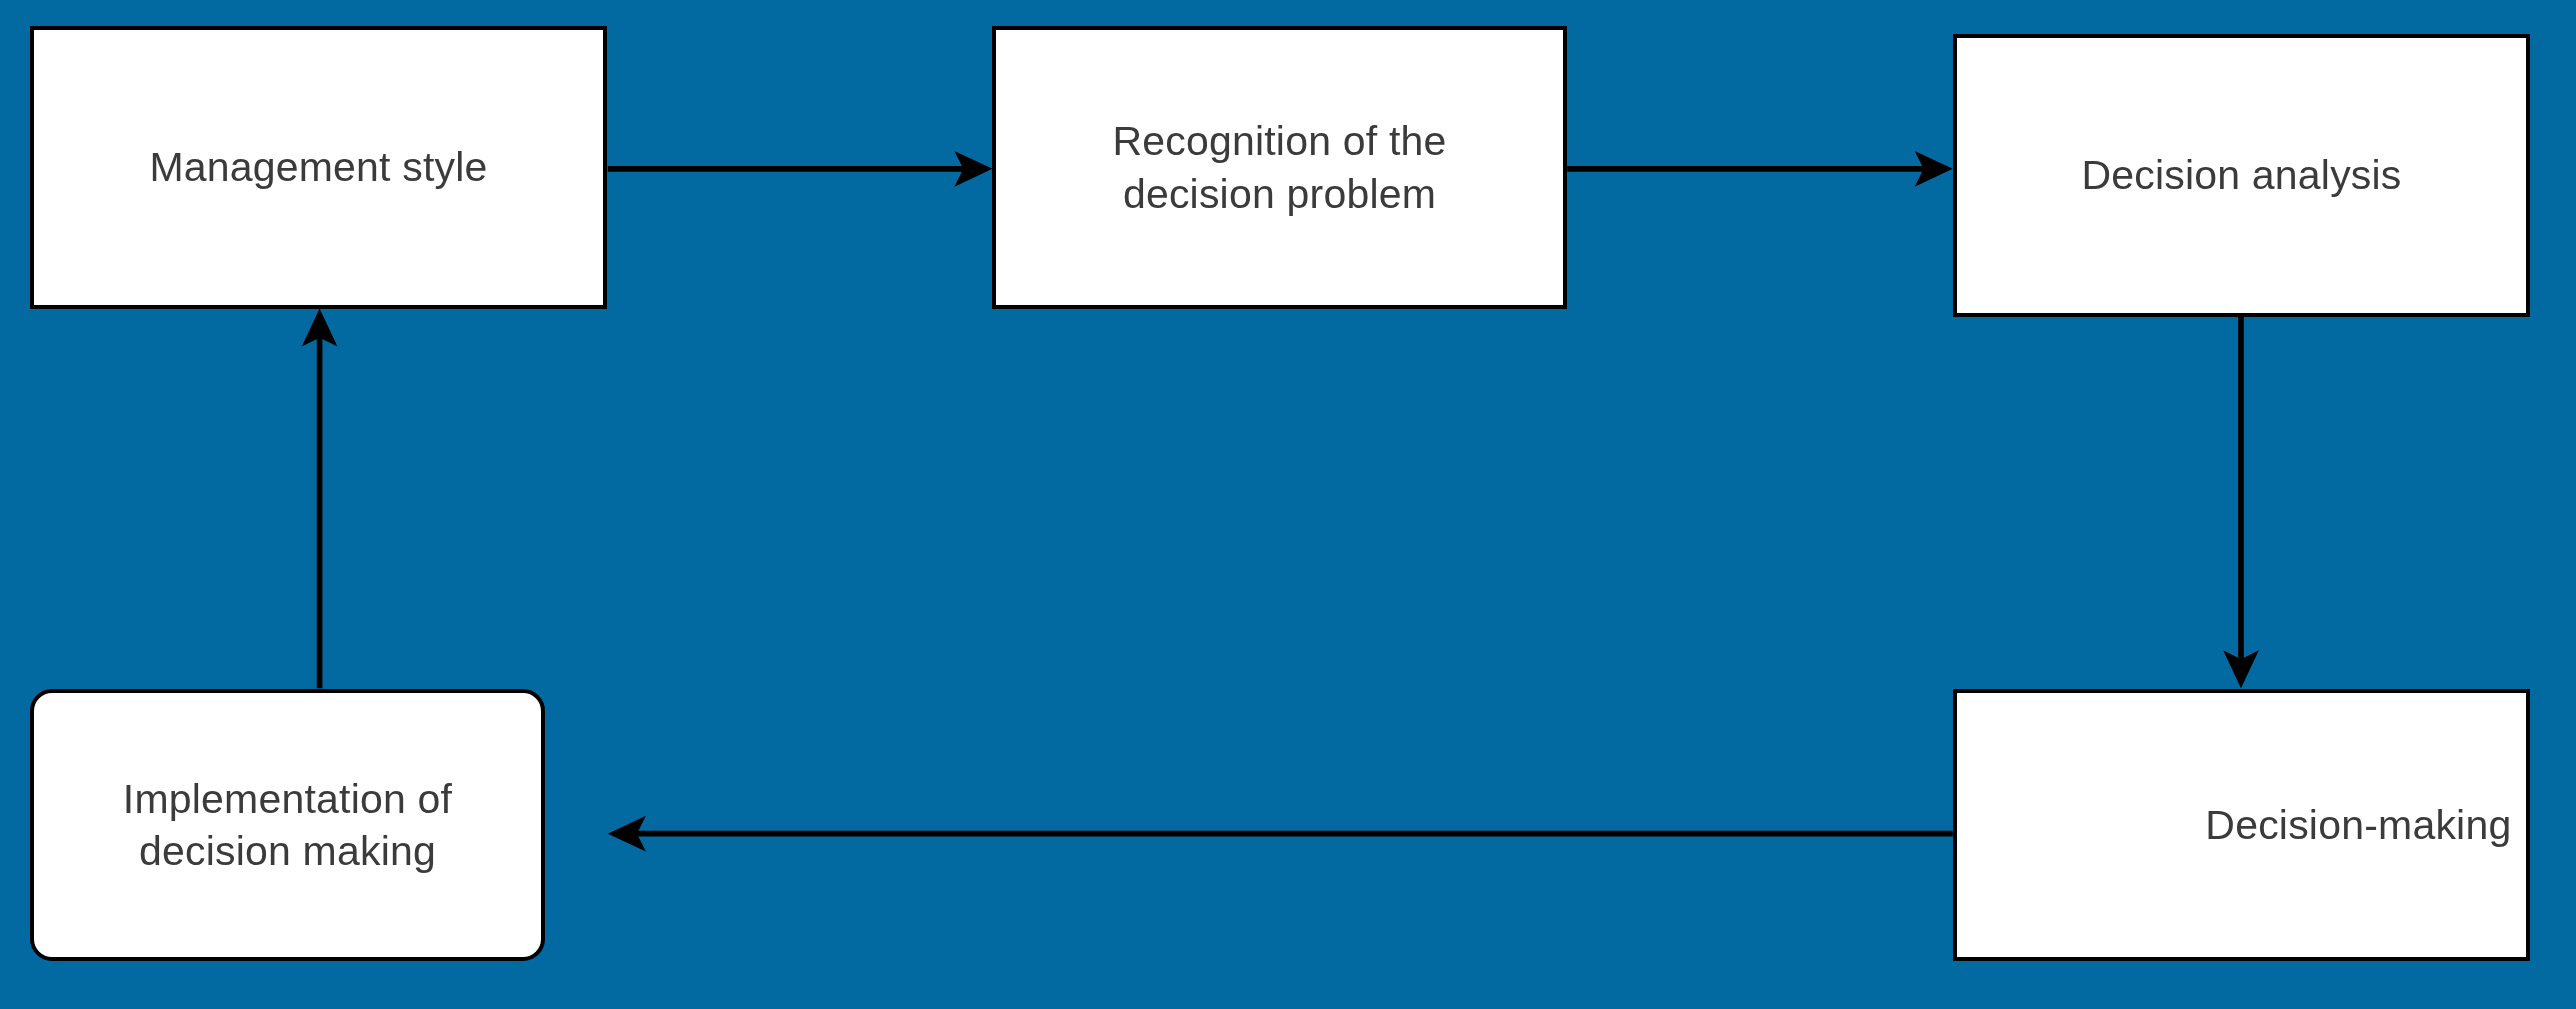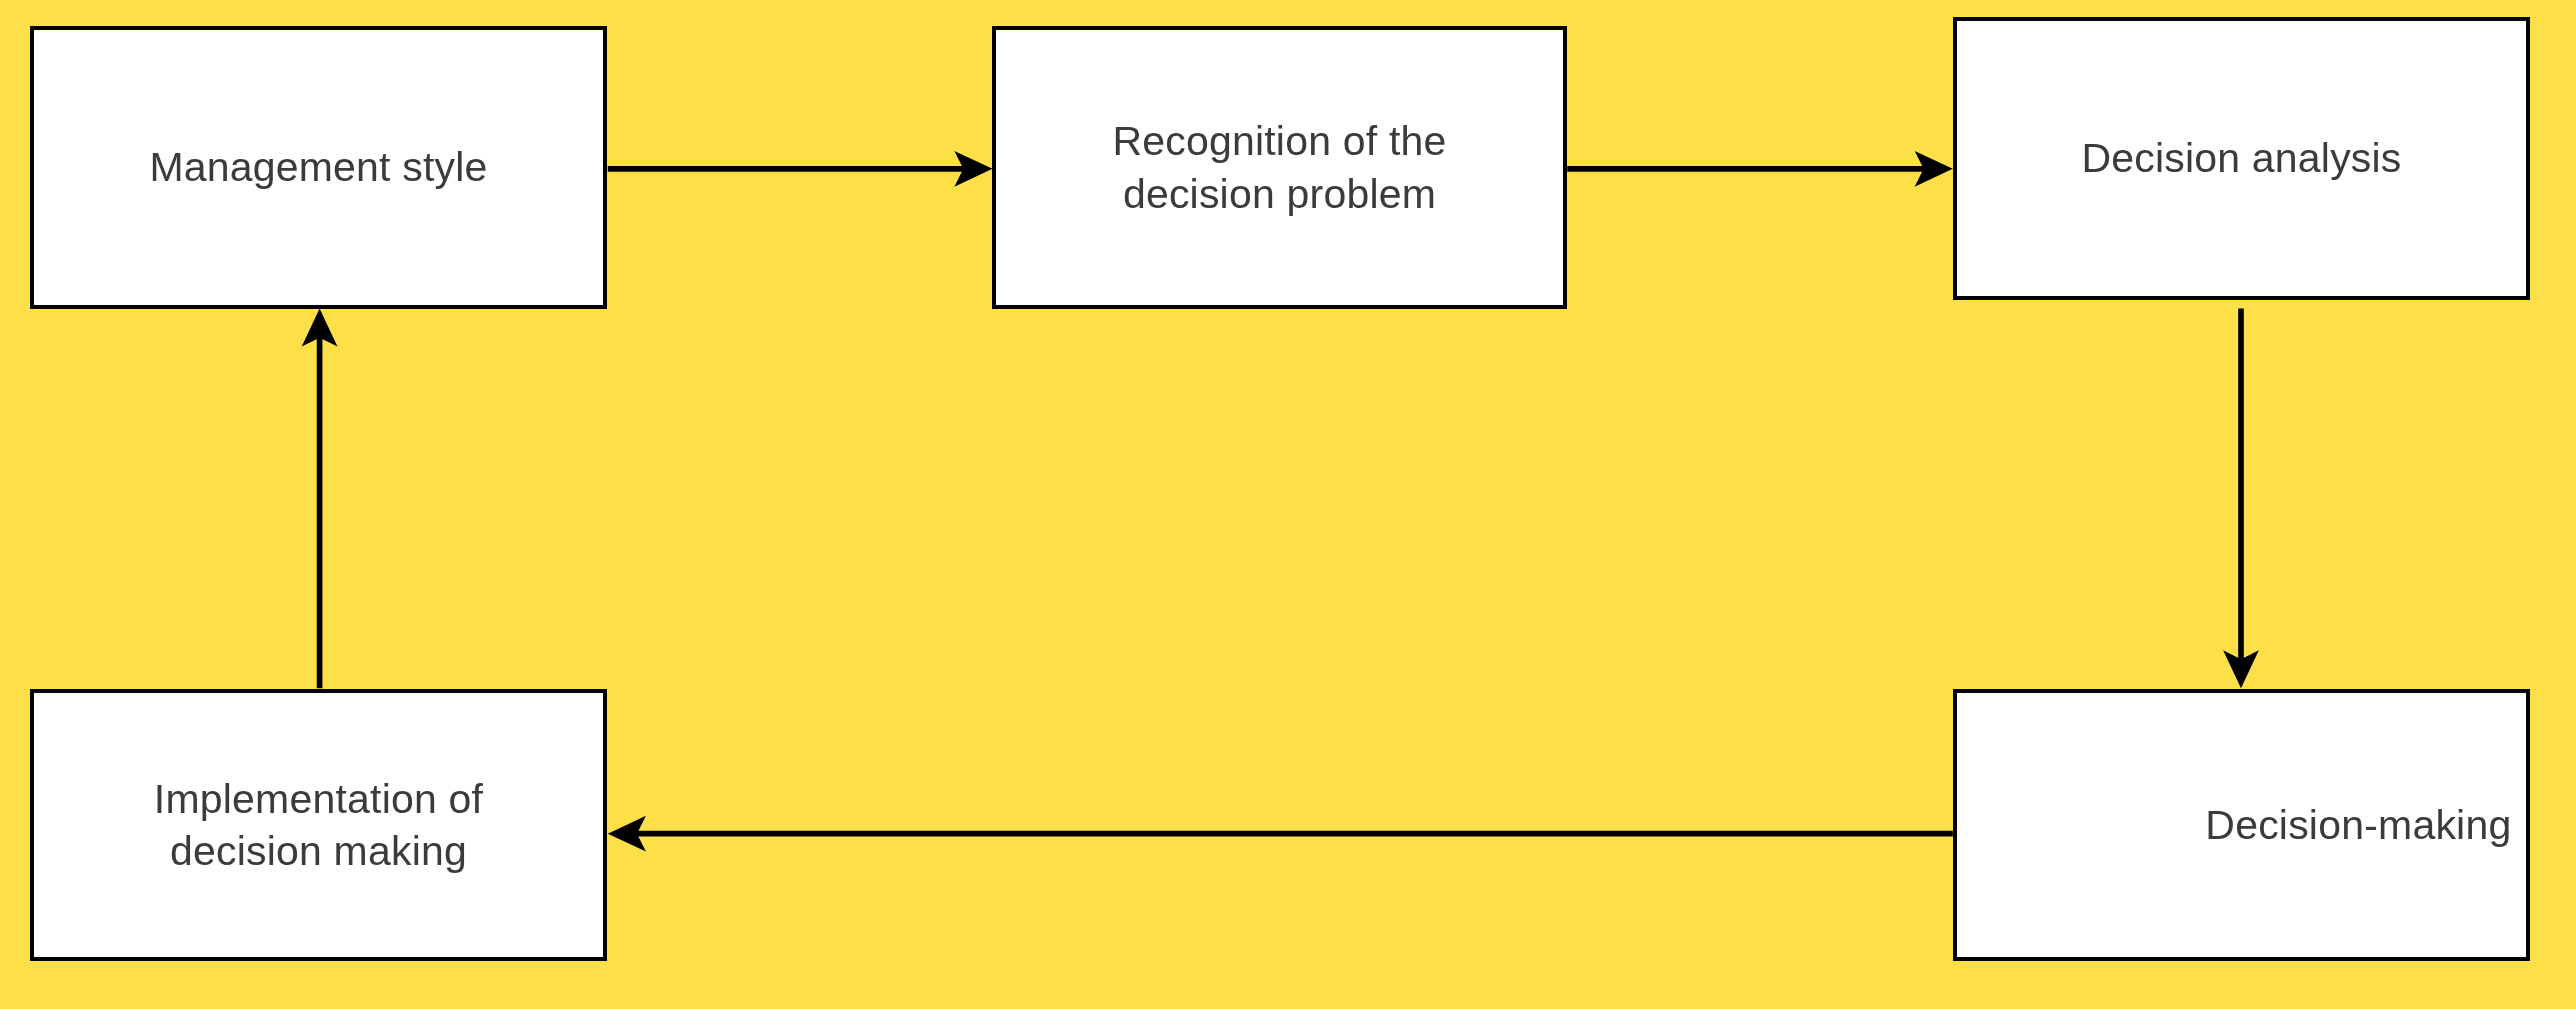--- a/index.html
+++ b/index.html
@@ -8,21 +8,21 @@
     padding: 0;
     background: #ffffff;
   }
   body {
     font-family: "Liberation Sans", sans-serif;
   }
   #canvas {
     position: relative;
     width: 2576px;
     height: 1009px;
-    background: #fde047;
+    background: #0369a1;
     overflow: hidden;
   }
   #flow-svg {
     position: absolute;
     top: 0;
     left: 0;
     width: 2576px;
     height: 1009px;
     display: block;
   }
@@ -82,27 +82,27 @@
 
   <div class="node" style="left:30px; top:26px; width:577px; height:283px;">
     <span class="node-label">Management style</span>
   </div>
 
   <div class="node" style="left:992px; top:26px; width:575px; height:283px;">
     <span class="node-label">Recognition of the
 decision problem</span>
   </div>
 
-  <div class="node" style="left:1953px; top:17px; width:577px; height:283px;">
+  <div class="node" style="left:1953px; top:34px; width:577px; height:283px;">
     <span class="node-label">Decision analysis</span>
   </div>
 
   <div class="node" style="left:1953px; top:689px; width:577px; height:272px;justify-content:flex-end;">
     <span class="node-label">Decision-making</span>
   </div>
 
-  <div class="node" style="left:30px; top:689px; width:577px; height:272px;">
+  <div class="node" style="left:30px; top:689px; width:515px; height:272px;border-radius:22px;">
     <span class="node-label">Implementation of
 decision making</span>
   </div>
 
 </div>
 
 
 </body></html>

